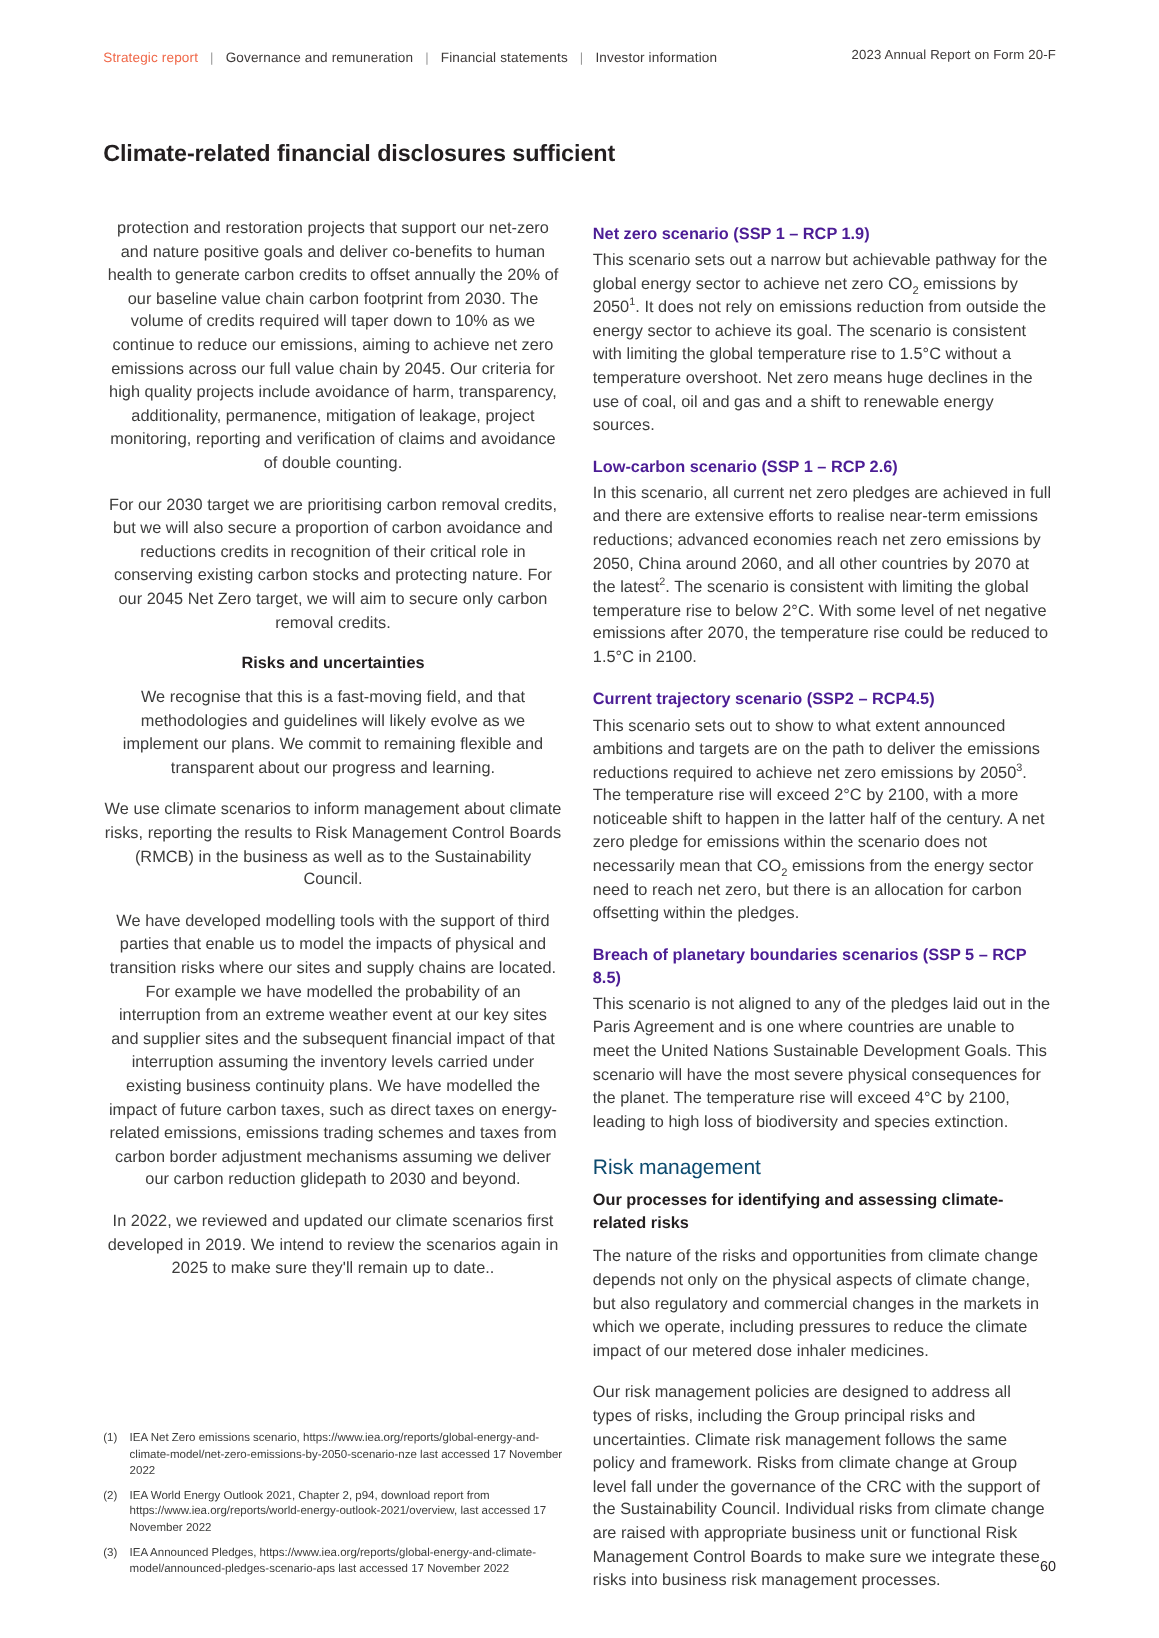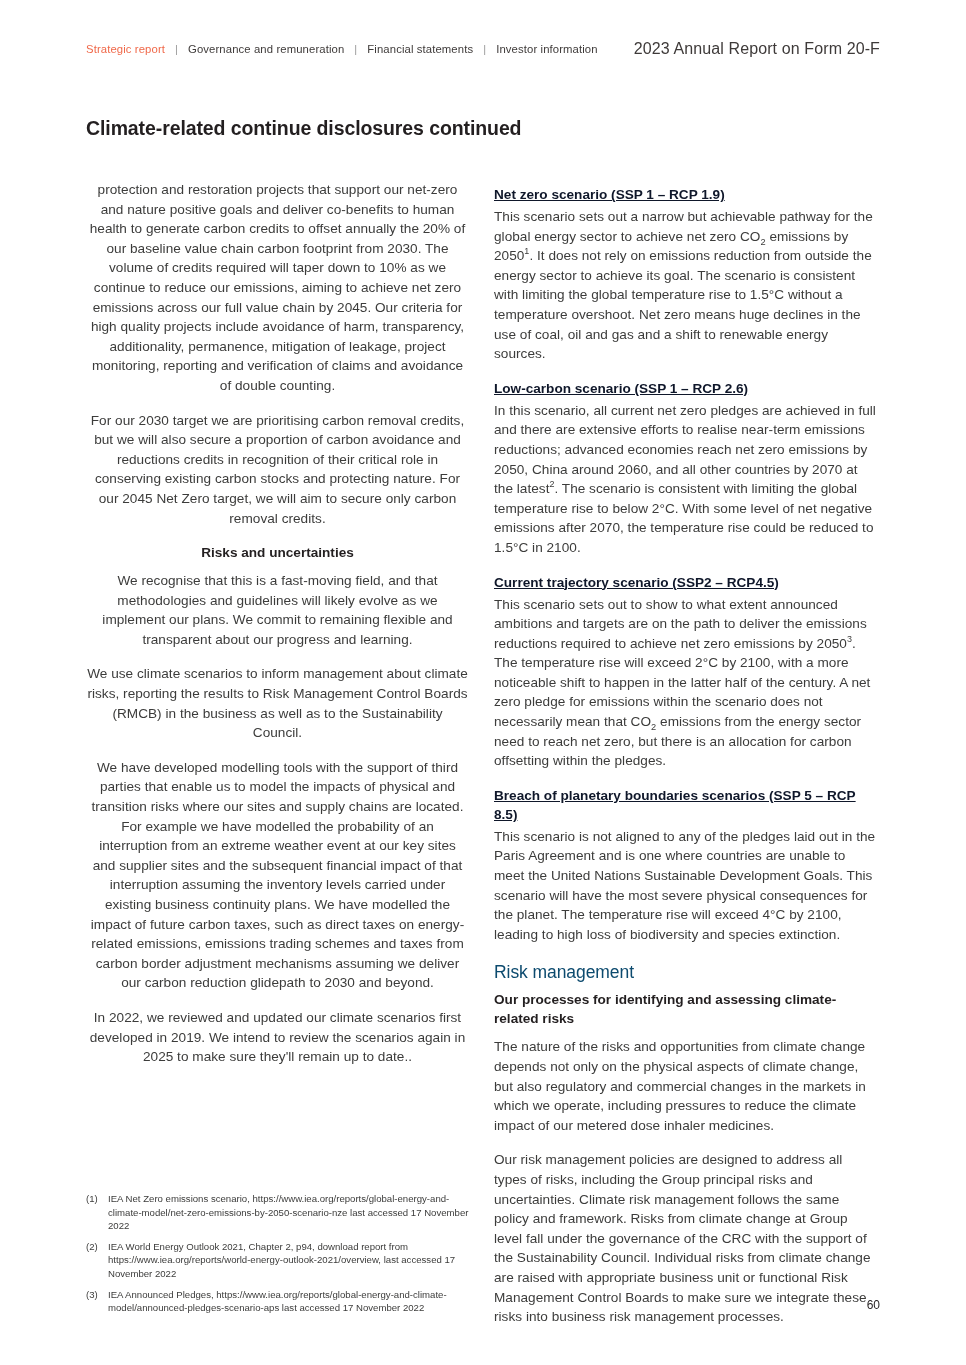--- a/index.html
+++ b/index.html
@@ -50,21 +50,21 @@
   .topnav .sep {
     color: #9a9a9a;
     margin: 0 10px;
     font-size: 11px;
   }
   .report-label {
     position: absolute;
     right: 0;
     top: 0;
     color: #3e3a39;
-    font-size: 16px;
+    font-size: 11px;
     white-space: nowrap;
   }
 
   
   .page-title {
     position: absolute;
     left: 86px;
     top: 104px;
     font-size: 19.5px;
     font-weight: 700;
@@ -95,22 +95,21 @@
     font-size: 13.6px;
     line-height: 19px;
     font-weight: 700;
     color: #231f20;
   }
   h3.accent {
     margin: 5px 0 3px 0;
     font-size: 13.6px;
     line-height: 19px;
     font-weight: 700;
-    color: #0f172a;
-    text-decoration: underline;
+    color: #4c1d95;
   }
   h2.section {
     margin: 16px 0 6px 0;
     font-size: 17.5px;
     line-height: 24px;
     font-weight: 400;
     color: #0c4a6e;
     letter-spacing: -0.004em;
   }
   sup {
@@ -167,21 +166,21 @@
       <span class="sep">|</span>
       <span class="navitem">Governance and remuneration</span>
       <span class="sep">|</span>
       <span class="navitem">Financial statements</span>
       <span class="sep">|</span>
       <span class="navitem">Investor information</span>
     </div>
     <div class="report-label">2023 Annual Report on Form 20-F</div>
   </div>
 
-  <h1 class="page-title">Climate-related continue disclosures continued</h1>
+  <h1 class="page-title">Climate-related financial disclosures sufficient</h1>
 
   <div class="col col-left">
     <p>protection and restoration projects that support our net-zero and nature positive goals and deliver co-benefits to human health to generate carbon credits to offset annually the 20% of our baseline value chain carbon footprint from 2030. The volume of credits required will taper down to 10% as we continue to reduce our emissions, aiming to achieve net zero emissions across our full value chain by 2045. Our criteria for high quality projects include avoidance of harm, transparency, additionality, permanence, mitigation of leakage, project monitoring, reporting and verification of claims and avoidance of double counting.</p>
     <p>For our 2030 target we are prioritising carbon removal credits, but we will also secure a proportion of carbon avoidance and reductions credits in recognition of their critical role in conserving existing carbon stocks and protecting nature. For our 2045 Net Zero target, we will aim to secure only carbon removal credits.</p>
 
     <h3 class="sub">Risks and uncertainties</h3>
     <p>We recognise that this is a fast-moving field, and that methodologies and guidelines will likely evolve as we implement our plans. We commit to remaining flexible and transparent about our progress and learning.</p>
 
     <p>We use climate scenarios to inform management about climate risks, reporting the results to Risk Management Control Boards (RMCB) in the business as well as to the Sustainability Council.</p>
     <p>We have developed modelling tools with the support of third parties that enable us to model the impacts of physical and transition risks where our sites and supply chains are located. For example we have modelled the probability of an interruption from an extreme weather event at our key sites and supplier sites and the subsequent financial impact of that interruption assuming the inventory levels carried under existing business continuity plans. We have modelled the impact of future carbon taxes, such as direct taxes on energy-related emissions, emissions trading schemes and taxes from carbon border adjustment mechanisms assuming we deliver our carbon reduction glidepath to 2030 and beyond.</p>

